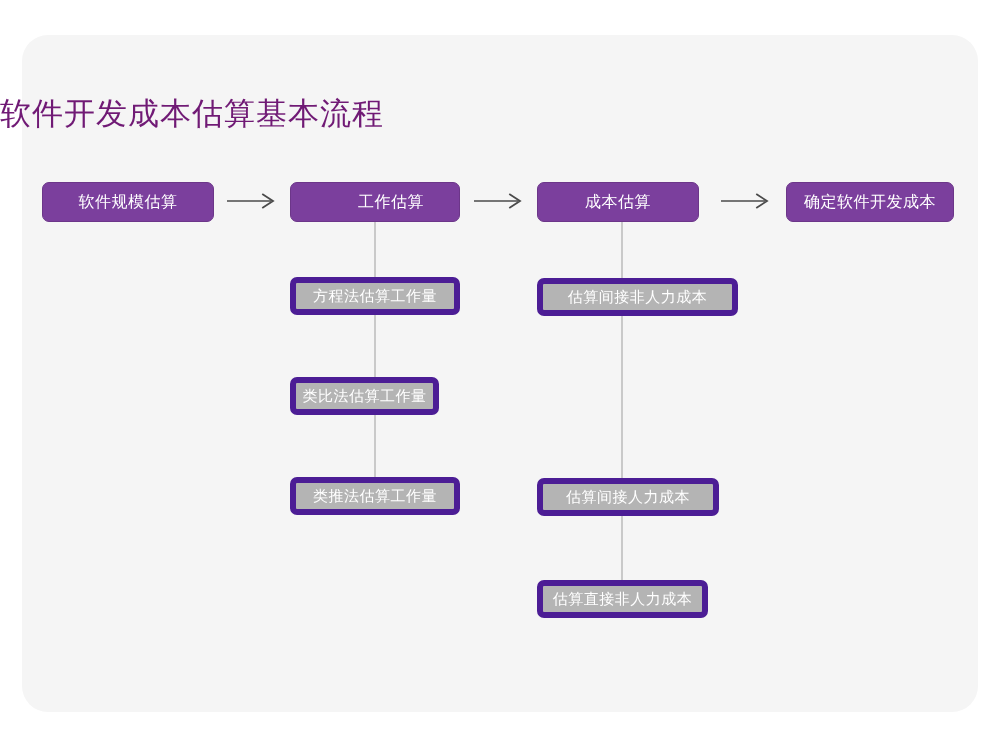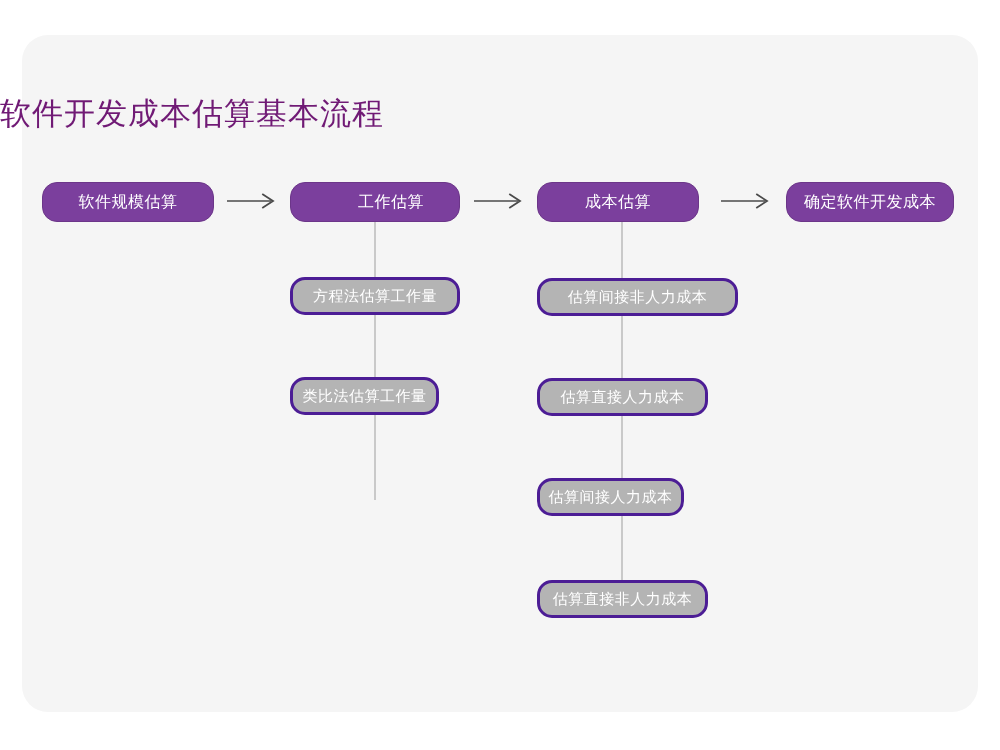--- a/index.html
+++ b/index.html
@@ -60,37 +60,37 @@
     background: #c9c9c9;
   }
 
   
   .node {
     position: absolute;
     box-sizing: border-box;
     display: flex;
     align-items: center;
     justify-content: center;
-    border-radius: 15px;
+    border-radius: 7px;
     color: #ffffff;
     white-space: nowrap;
   }
 
   .node.primary {
     height: 40px;
     background: #7b3f9d;
     border: 1px solid #6c3689;
     font-size: 16px;
     letter-spacing: 0.5px;
   }
 
   .node.secondary {
     height: 38px;
     background: #b4b4b4;
-    border: 3px solid #4c1d95;
+    border: 6px solid #4c1d95;
     font-size: 15px;
     letter-spacing: 0.5px;
   }
 
   
   .arrow {
     position: absolute;
     top: 186px;
     width: 56px;
     height: 30px;
@@ -148,28 +148,28 @@
     <div class="node primary" style="left:786px; top:182px; width:168px;">
       <span>确定软件开发成本</span>
     </div>
 
     <div class="node secondary" style="left:290px; top:277px; width:170px;">
       <span>方程法估算工作量</span>
     </div>
     <div class="node secondary" style="left:290px; top:377px; width:149px;">
       <span>类比法估算工作量</span>
     </div>
+    <div class="node secondary" style="left:290px; top:477px; width:170px;">
+      <span>类推法估算工作量</span>
+    </div>
 
     <div class="node secondary" style="left:537px; top:278px; width:201px;">
       <span>估算间接非人力成本</span>
     </div>
-    <div class="node secondary" style="left:537px; top:378px; width:171px;">
-      <span>估算直接人力成本</span>
-    </div>
-    <div class="node secondary" style="left:537px; top:478px; width:147px;">
+    <div class="node secondary" style="left:537px; top:478px; width:182px;">
       <span>估算间接人力成本</span>
     </div>
     <div class="node secondary" style="left:537px; top:580px; width:171px;">
       <span>估算直接非人力成本</span>
     </div>
 
   </div>
 </div>
 
 </body></html>

